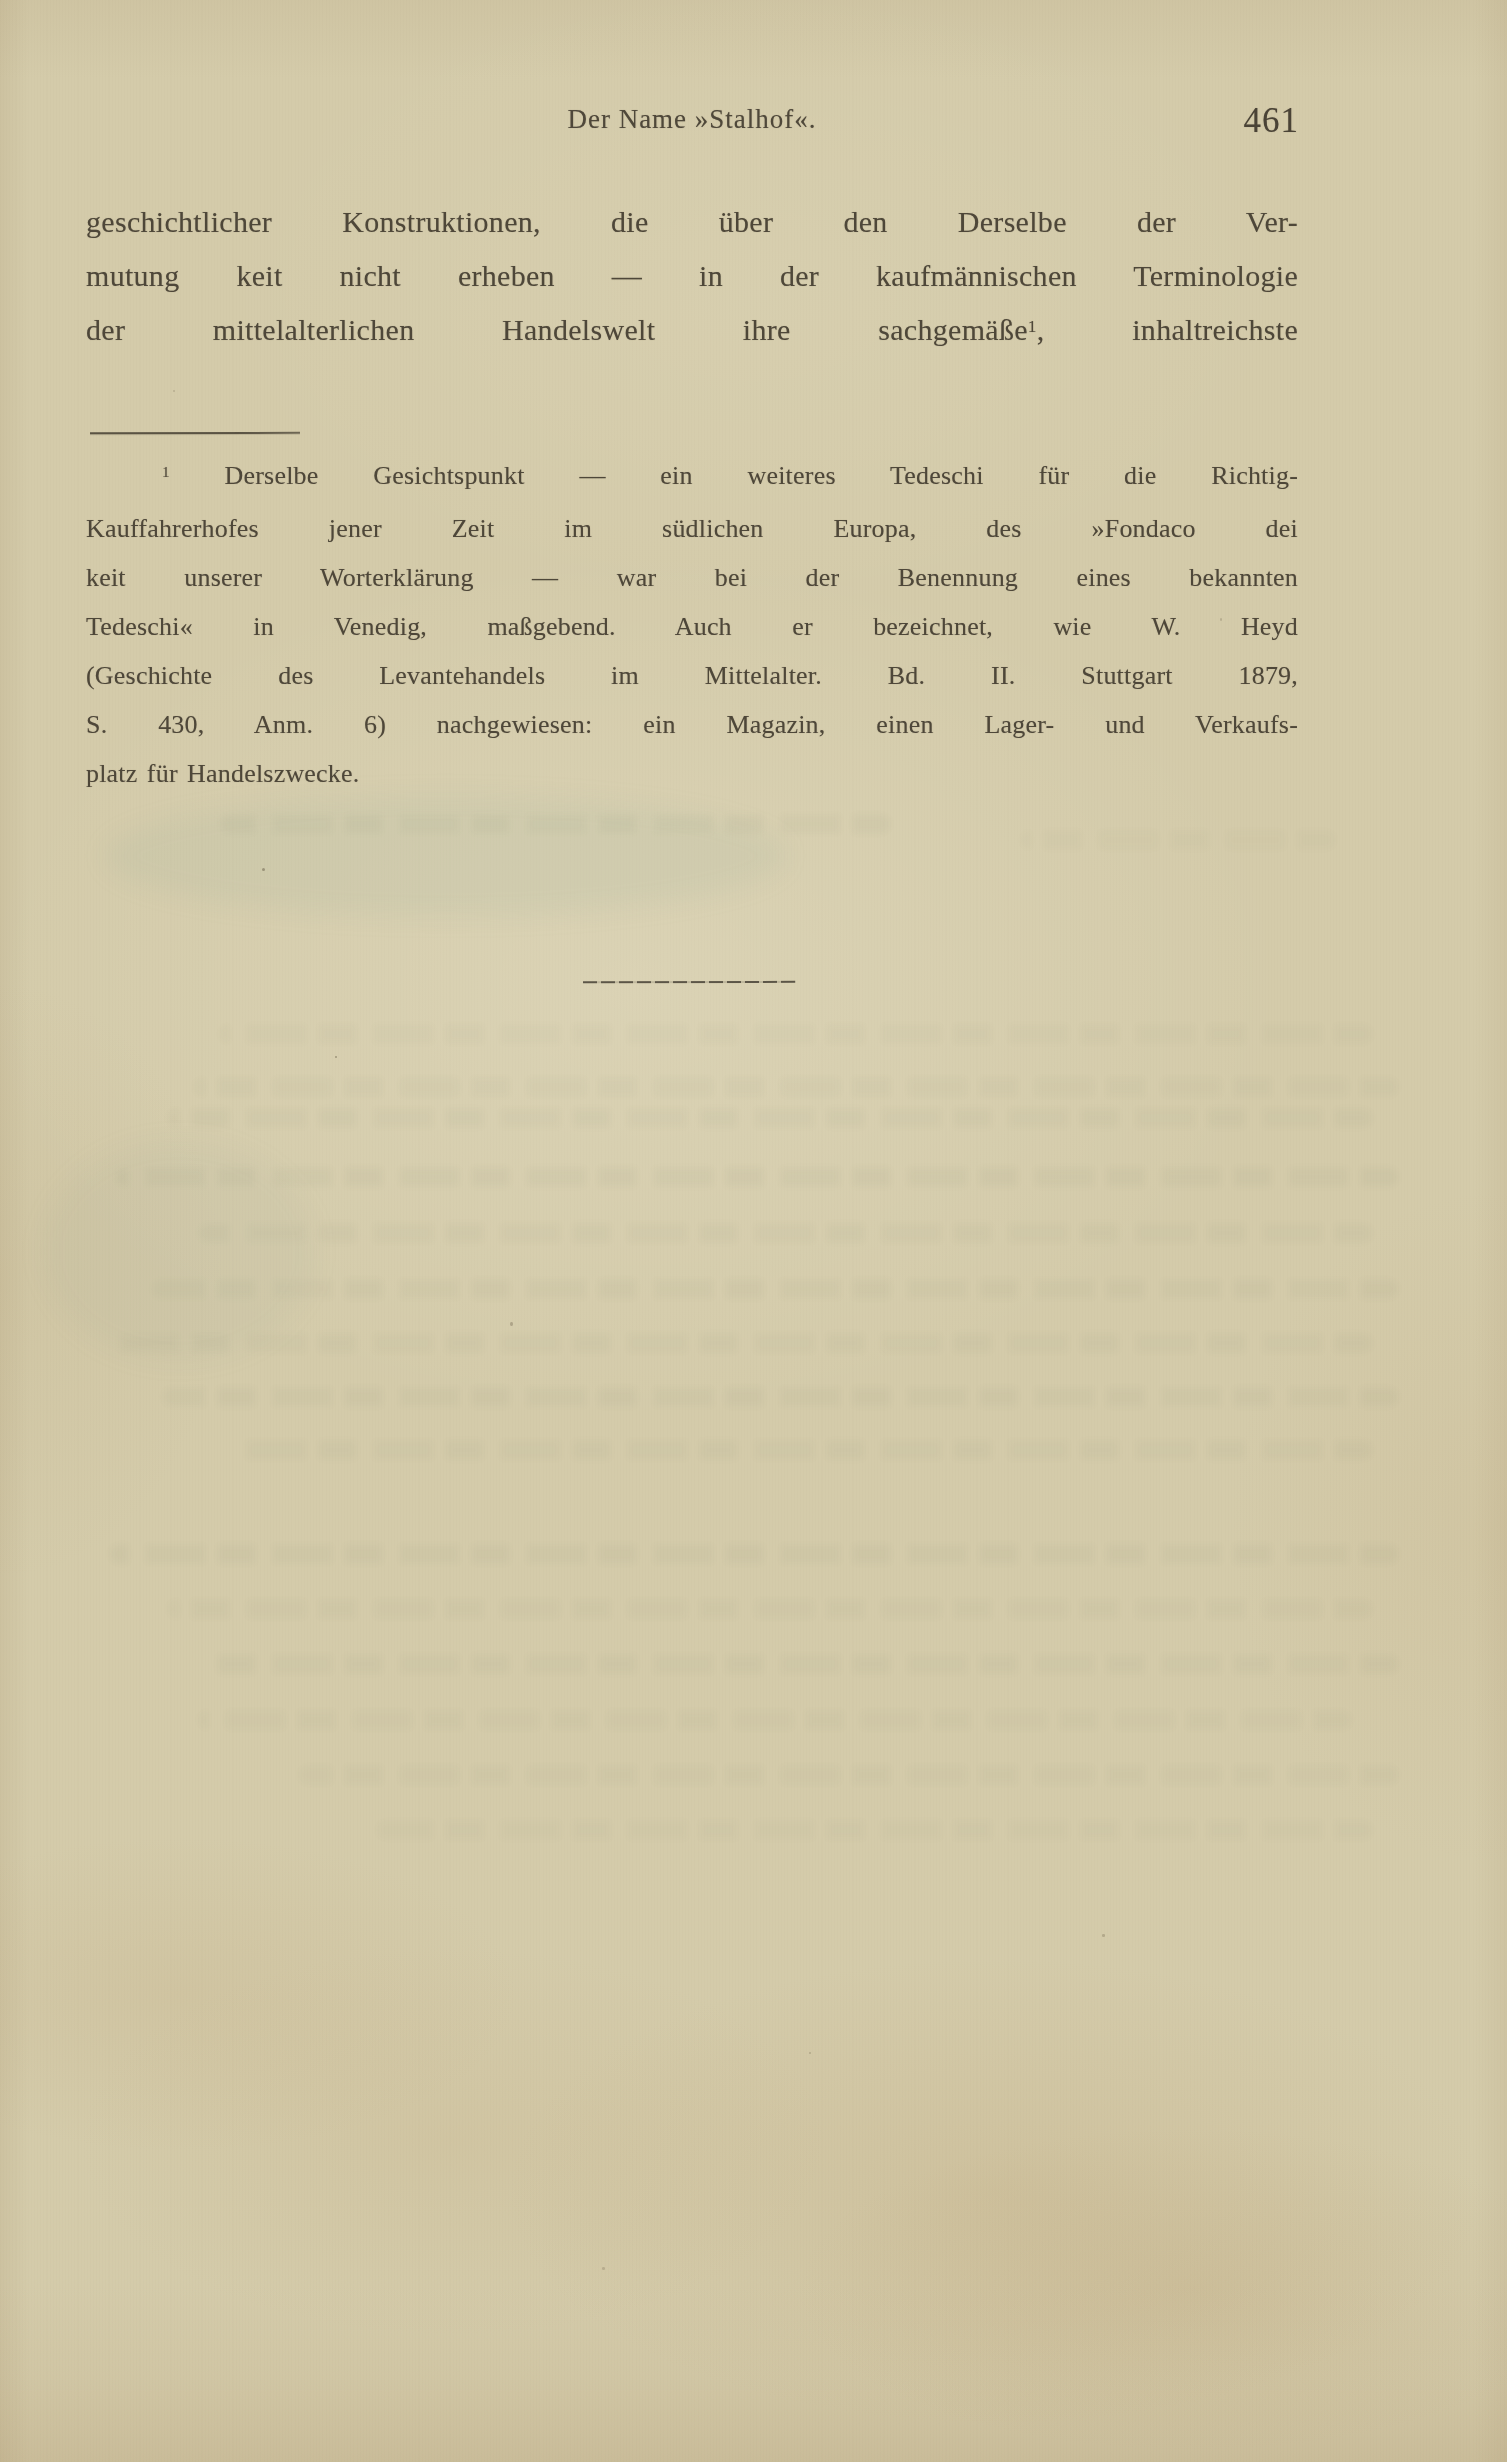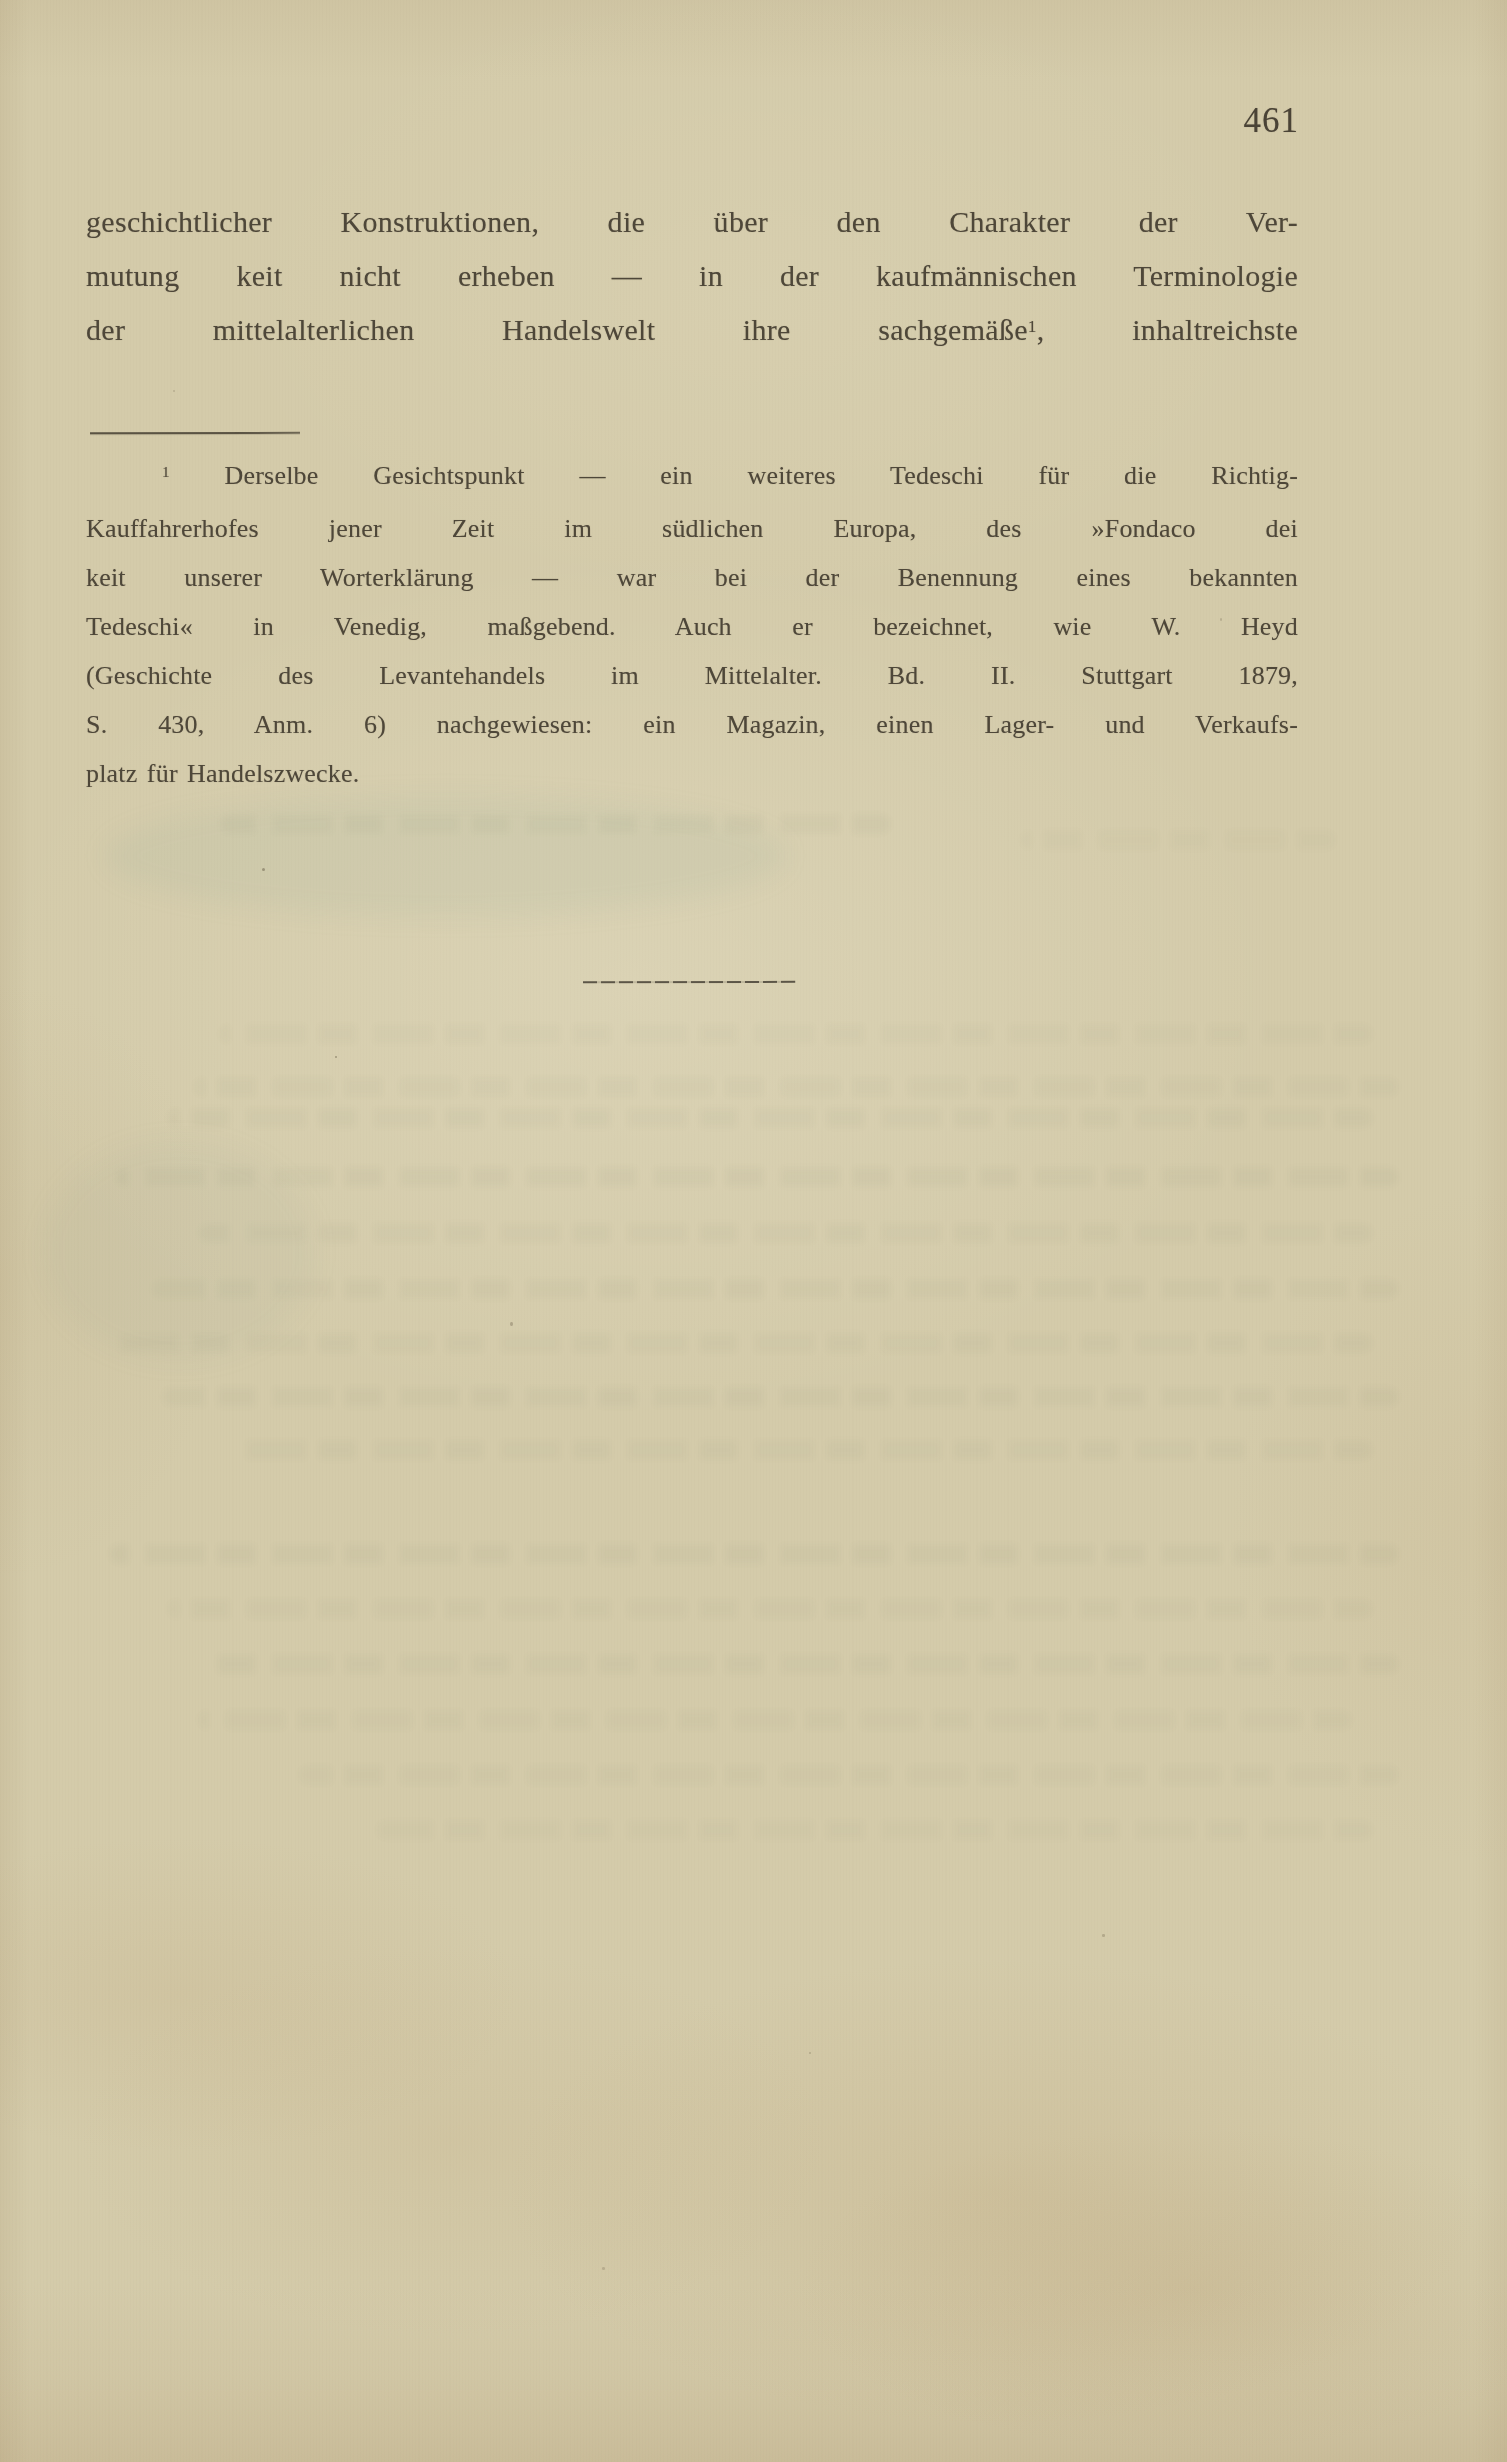--- a/index.html
+++ b/index.html
@@ -104,24 +104,25 @@
 
   <div class="speck" style="top:868px;left:262px;width:3.1px;height:3.1px;"></div>
   <div class="speck" style="top:1322px;left:510px;width:2.6px;height:4.2px;opacity:0.7;"></div>
   <div class="speck" style="top:1056px;left:335px;width:2.1px;height:2.1px;"></div>
   <div class="speck" style="top:1934px;left:1102px;width:2.6px;height:2.6px;opacity:0.6;"></div>
   <div class="speck" style="top:2052px;left:809px;width:2.1px;height:2.1px;opacity:0.6;"></div>
   <div class="speck" style="top:390px;left:173px;width:2.1px;height:2.1px;opacity:0.5;"></div>
   <div class="speck" style="top:618px;left:1220px;width:2.1px;height:2.6px;opacity:0.5;"></div>
   <div class="speck" style="top:2267px;left:602px;width:2.6px;height:2.6px;opacity:0.5;"></div>
 
+  <div class="textcol running-head">Der Name »Stalhof«.</div>
   <div class="pagenum">461</div>
 
   <div class="textcol bodytext">
-    <div class="tline">geschichtlicher Konstruktionen, die über den Charakter der Ver-</div>
+    <div class="tline">geschichtlicher Konstruktionen, die über den Derselbe der Ver-</div>
     <div class="tline">mutung keit nicht erheben — in der kaufmännischen Terminologie</div>
     <div class="tline"><span>der mittelalterlichen Handelswelt ihre sachgemäße</span><sup>1</sup><span>, inhaltreichste</span></div>
   </div>
 
   <div class="fn-rule"></div>
 
   <div class="textcol fnote">
     <div class="tline indent"><sup>1</sup> <span>Derselbe Gesichtspunkt — ein weiteres Tedeschi für die Richtig-</span></div>
     <div class="tline">Kauffahrerhofes jener Zeit im südlichen Europa, des »Fondaco dei</div>
     <div class="tline">keit unserer Worterklärung — war bei der Benennung eines bekannten</div>

